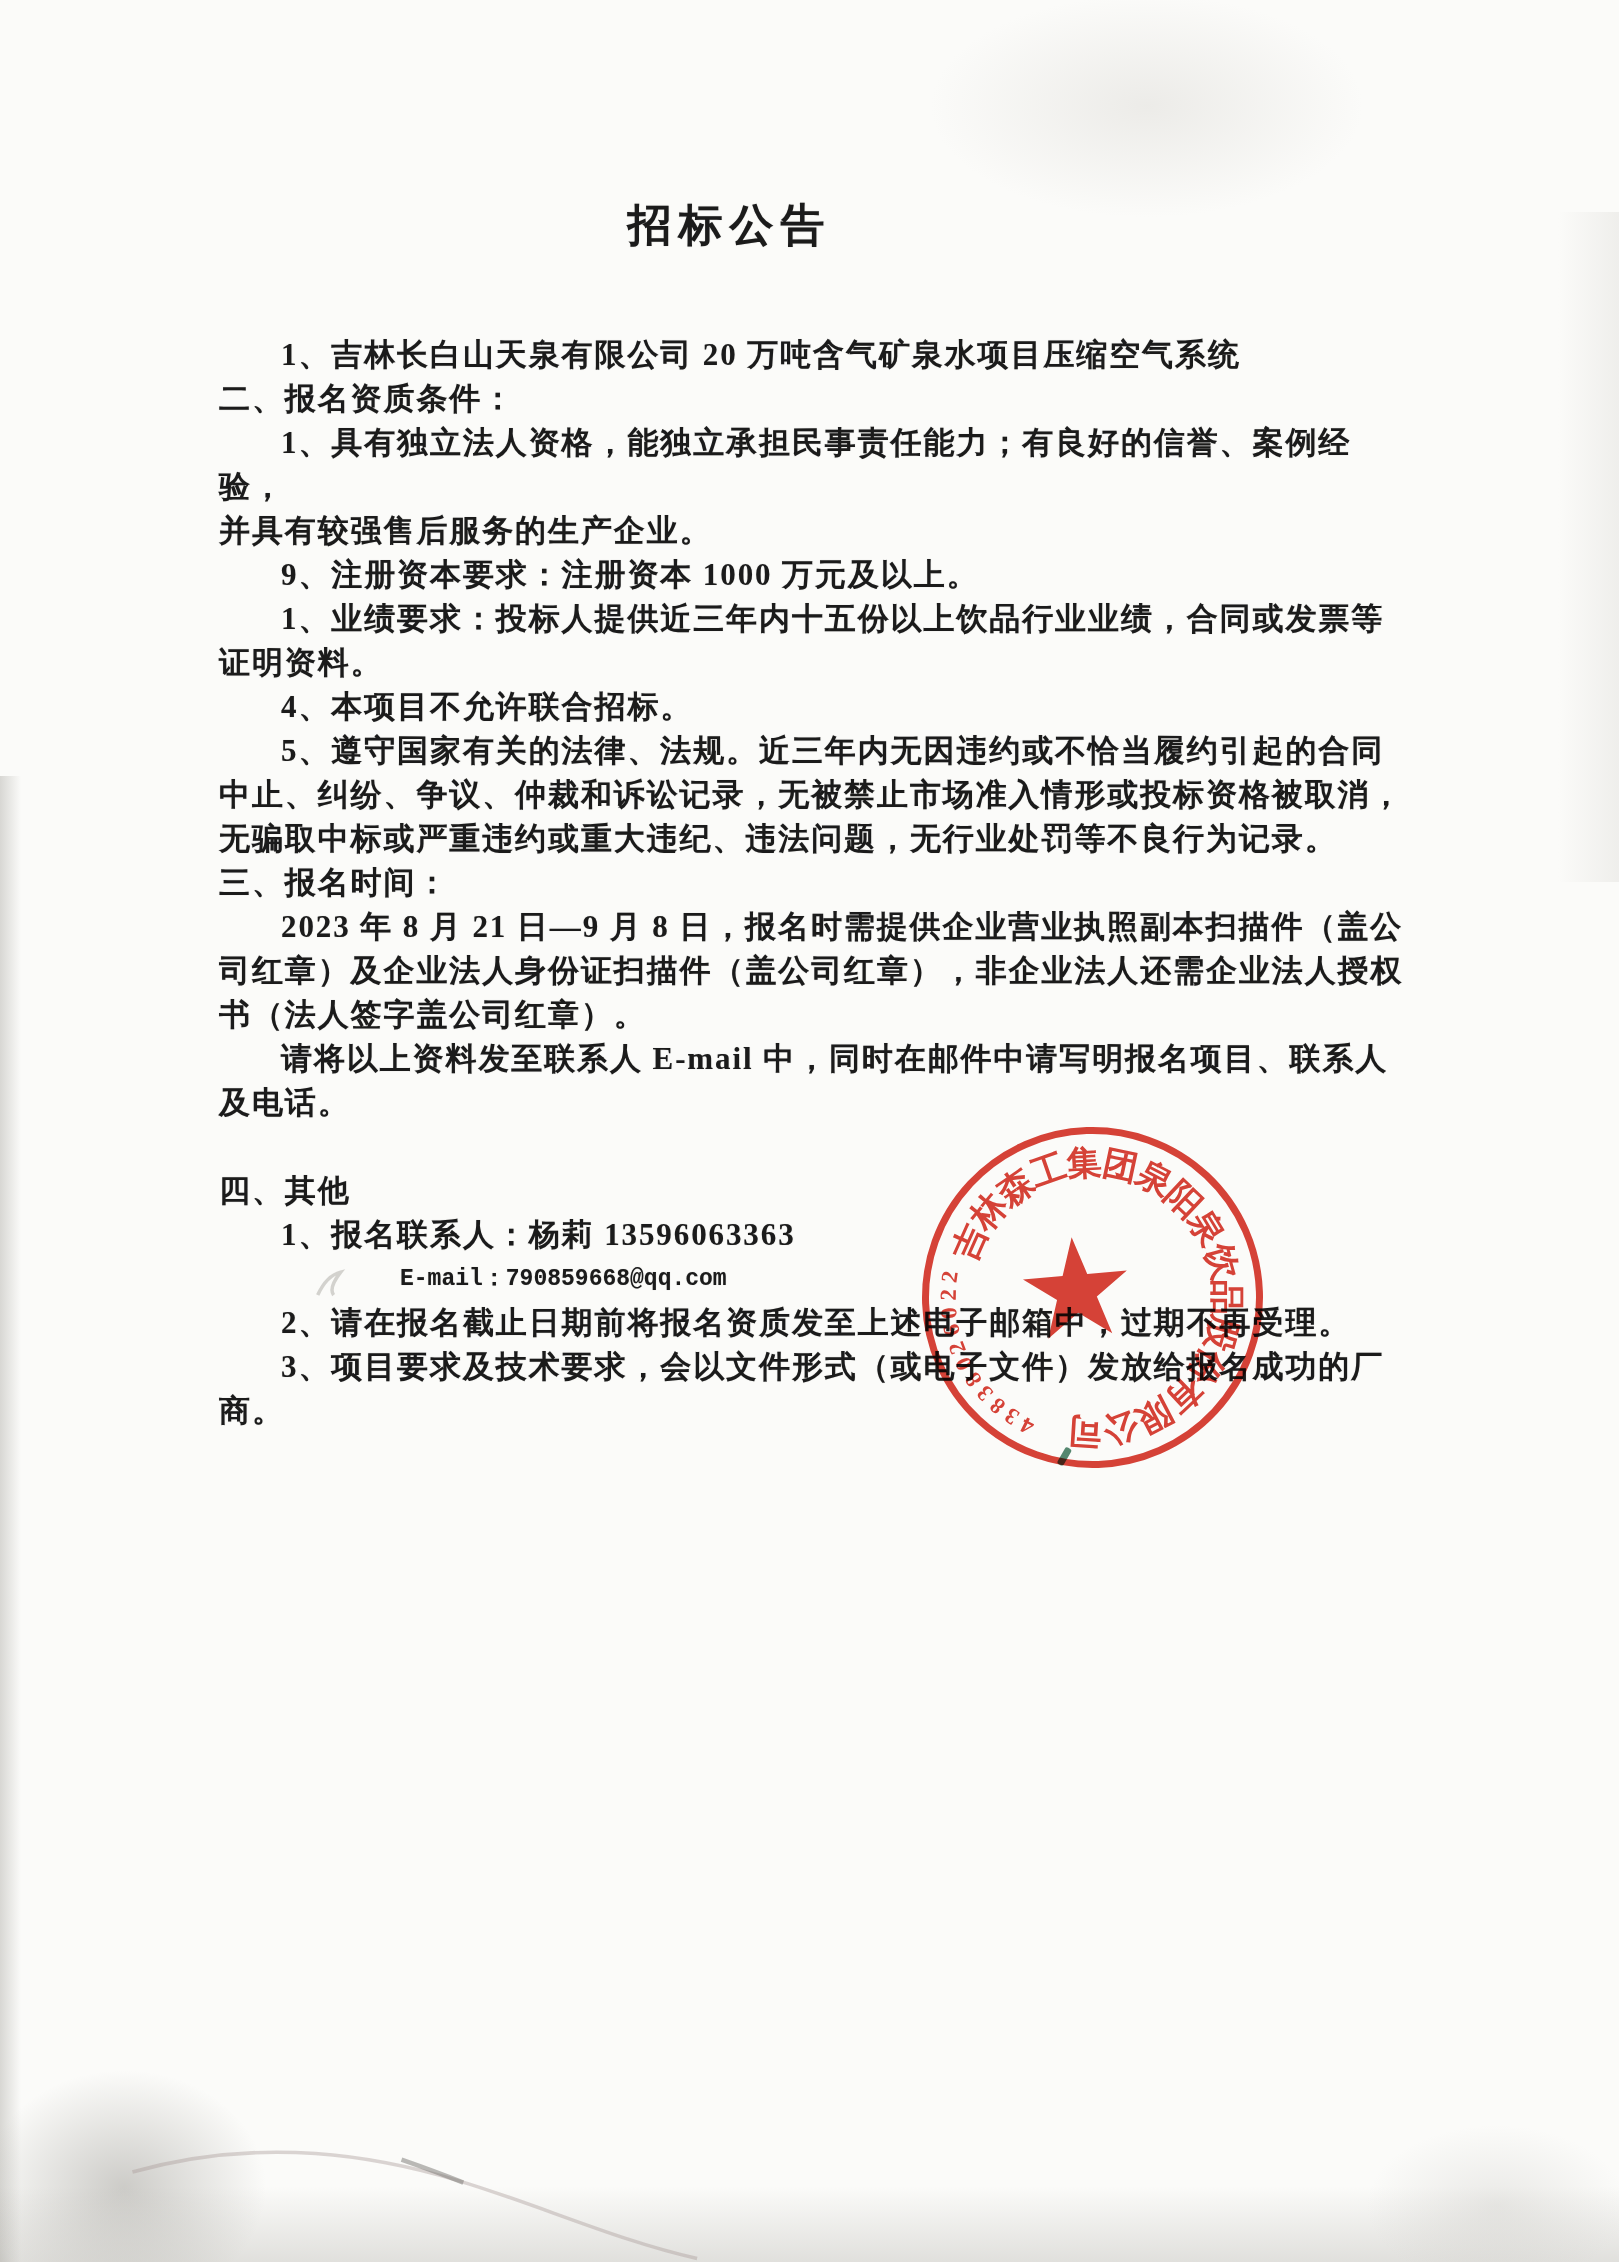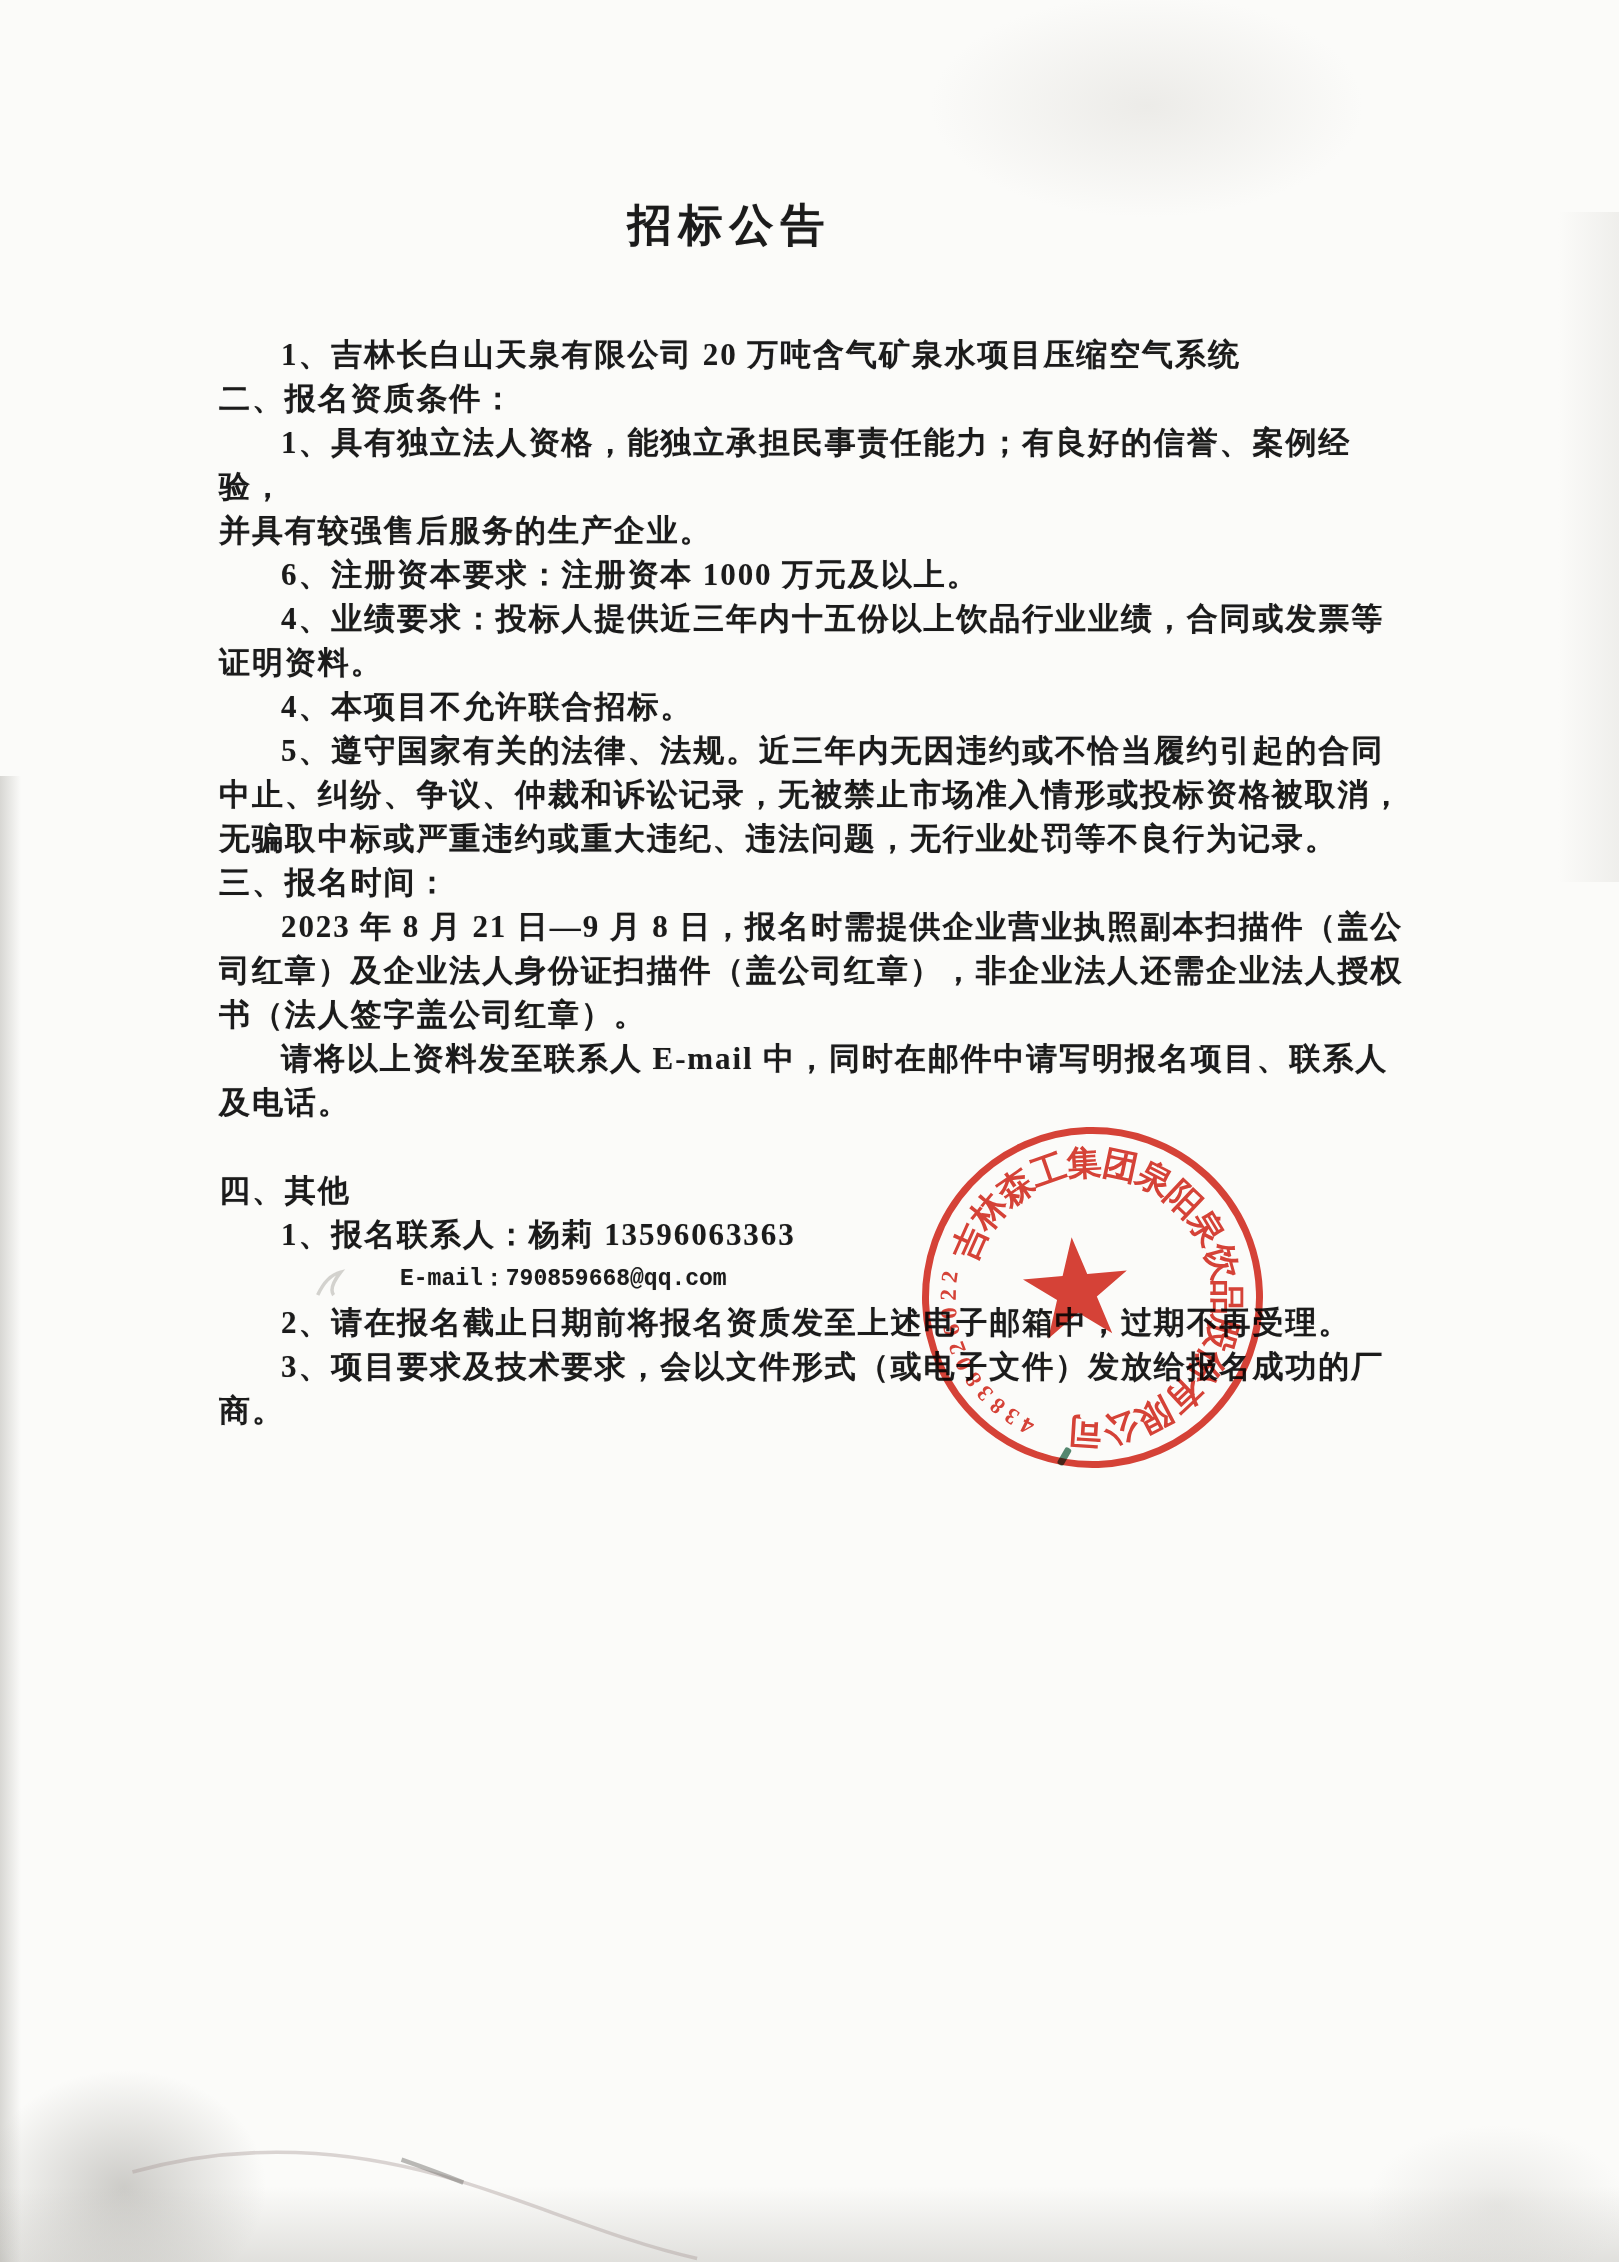--- a/index.html
+++ b/index.html
@@ -106,22 +106,22 @@
     <path d="M360,1468 q10,-22 26,-26 q-14,18 -8,26" stroke="rgba(178,176,172,0.55)" stroke-width="4" fill="none"></path>
   </svg>
 
   <div class="content">
     <h1 class="title">招标公告</h1>
     <div class="doc-body" id="doc-body">
         <div class="line para">1、吉林长白山天泉有限公司 20 万吨含气矿泉水项目压缩空气系统</div>
         <div class="line heading">二、报名资质条件：</div>
         <div class="line para">1、具有独立法人资格，能独立承担民事责任能力；有良好的信誉、案例经验，
 并具有较强售后服务的生产企业。</div>
-        <div class="line para">6、注册资本要求：注册资本 1000 万元及以上。</div>
-        <div class="line para">4、业绩要求：投标人提供近三年内十五份以上饮品行业业绩，合同或发票等
+        <div class="line para">9、注册资本要求：注册资本 1000 万元及以上。</div>
+        <div class="line para">1、业绩要求：投标人提供近三年内十五份以上饮品行业业绩，合同或发票等
 证明资料。</div>
         <div class="line para">4、本项目不允许联合招标。</div>
         <div class="line para">5、遵守国家有关的法律、法规。近三年内无因违约或不恰当履约引起的合同
 中止、纠纷、争议、仲裁和诉讼记录，无被禁止市场准入情形或投标资格被取消，
 无骗取中标或严重违约或重大违纪、违法问题，无行业处罚等不良行为记录。</div>
         <div class="line heading">三、报名时间：</div>
         <div class="line para">2023 年 8 月 21 日—9 月 8 日，报名时需提供企业营业执照副本扫描件（盖公
 司红章）及企业法人身份证扫描件（盖公司红章），非企业法人还需企业法人授权
 书（法人签字盖公司红章）。</div>
         <div class="line para">请将以上资料发至联系人 E-mail 中，同时在邮件中请写明报名项目、联系人

